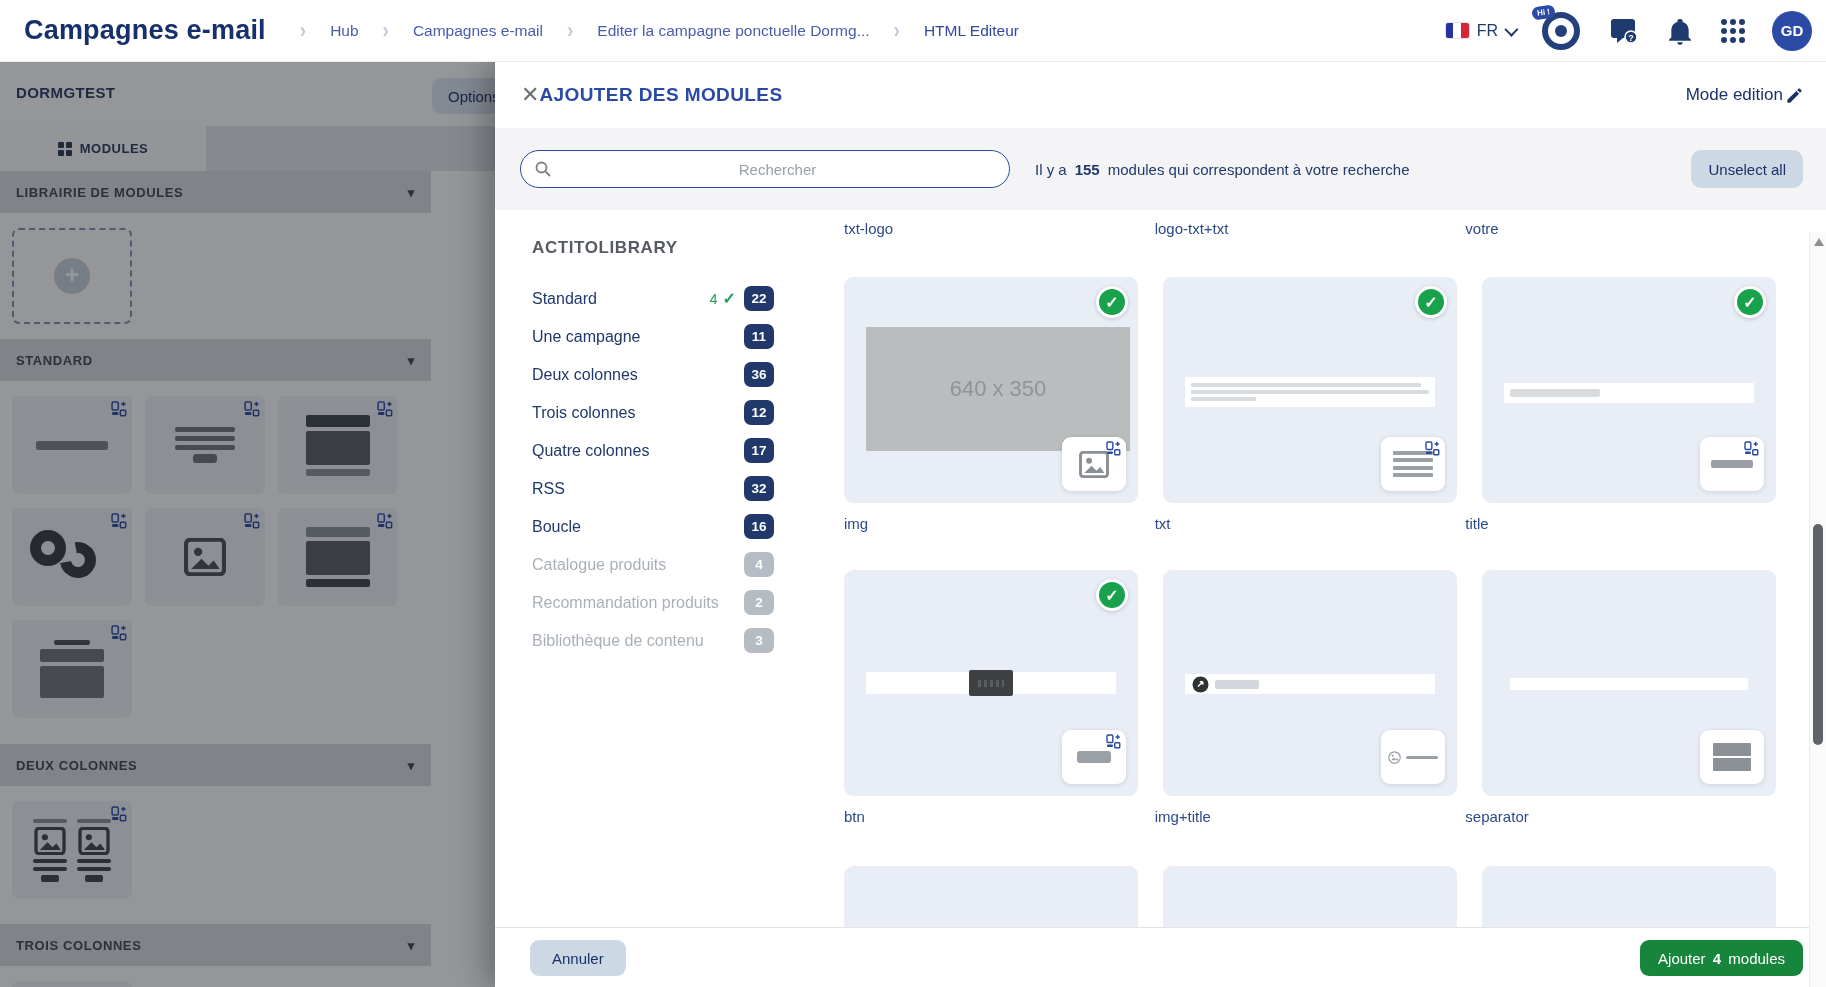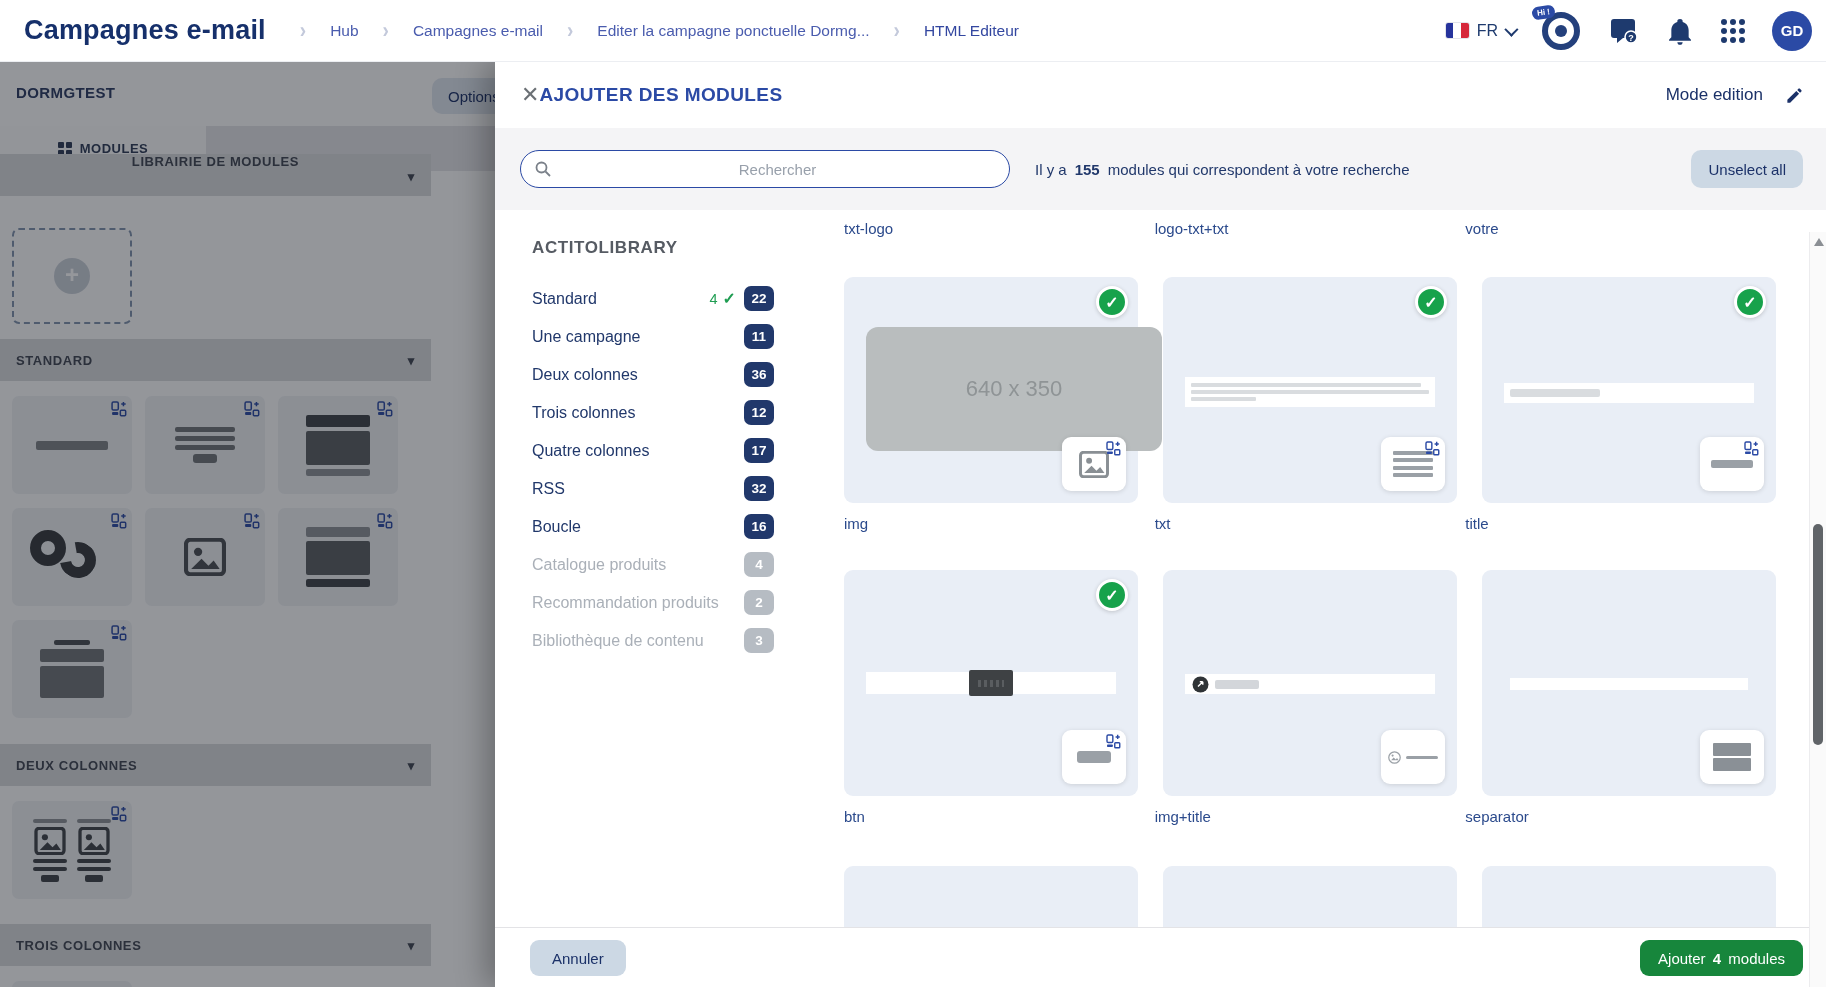--- a/index.html
+++ b/index.html
@@ -62,21 +62,21 @@
   .minicol { display:flex; flex-direction:column; align-items:center; gap:4px; }
 
   .overlay { position:absolute; left:0; top:62px; width:495px; height:925px; background:rgba(20,24,33,.45); z-index:5; }
 
   
   .modal { position:absolute; left:495px; top:62px; width:1331px; height:925px; background:#fff; z-index:10;
     box-shadow:-10px 0 28px rgba(0,0,0,.28); }
   .m-header { position:absolute; left:0; top:0; width:100%; height:66px; display:flex; align-items:center; }
   .m-close { margin-left:26px; font-size:22px; color:#6b7075; cursor:pointer; font-weight:400; }
   .m-title { font-size:19px; font-weight:bold; color:#2b4aa5; letter-spacing:.4px; }
-  .m-mode { margin-left:auto; margin-right:22px; display:flex; align-items:center; gap:22px; cursor:pointer;
+  .m-mode { margin-left:auto; margin-right:22px; display:flex; align-items:center; gap:2px; cursor:pointer;
     font-size:17px; color:#1b3168; }
 
   .m-toolbar { position:absolute; left:0; top:66px; width:100%; height:82px; background:#f4f4f6; }
   .search-box { position:absolute; left:25px; top:22px; width:490px; height:38px; background:#fff; border:1.5px solid #2b4aa5;
     border-radius:20px; display:flex; align-items:center; padding:0 14px; gap:9px; }
   .search-box input { border:none; outline:none; flex:1; font-size:15px; color:#333; font-family:"Liberation Sans",sans-serif; background:transparent;text-align:center; }
   .search-box input::placeholder { color:#98a0ab; }
   .results-text { position:absolute; left:540px; top:0; height:82px; display:flex; align-items:center; font-size:15px; color:#21386b; }
   .results-text b { margin:0 8px; }
   .unselect-btn { position:absolute; right:23px; top:22px; height:38px; padding:0 17px; background:#ccd8e4; color:#1b3168;
@@ -103,22 +103,22 @@
   .g-label-row { position:absolute; width:932px; display:flex; }
   .g-label { width:294px; margin-right:25px; font-size:15px; color:#2b4a8c; }
   .g-row { position:absolute; display:flex; }
   .card { position:relative; width:294px; height:226px; margin-right:25px; background:#e9eef6; border-radius:9px; cursor:pointer; }
   .check-badge { position:absolute; top:9px; right:10px; width:32px; height:32px; border-radius:50%; background:#17a24b;
     border:3px solid #fff; box-shadow:0 1px 4px rgba(0,0,0,.18); color:#fff; font-size:16px; font-weight:bold;
     display:flex; align-items:center; justify-content:center; cursor:pointer; }
   .mini { position:absolute; right:12px; bottom:12px; width:64px; height:54px; background:#fff; border-radius:9px;
     box-shadow:0 1px 5px rgba(0,0,0,.13); display:flex; align-items:center; justify-content:center; }
   .mini .addicon { position:absolute; top:4px; right:5px; }
-  .imgph { position:absolute; left:22px; top:50px; width:296px; height:124px; background:#b9bdbe; display:flex;
-    align-items:center; justify-content:center; font-size:22px; color:#8f9496;border-radius:12px; }
+  .imgph { position:absolute; left:22px; top:50px; width:264px; height:124px; background:#b9bdbe; display:flex;
+    align-items:center; justify-content:center; font-size:22px; color:#8f9496; }
   .wstrip { position:absolute; left:22px; right:22px; background:#fff; }
   .tline { background:#d9dcdf; height:4px; border-radius:1px; margin:3px 6px 0 6px; }
   .dark-btn { position:absolute; left:50%; top:50%; transform:translate(-50%,-50%); width:44px; height:26px; background:#3e4144;
     border-radius:2px; display:flex; align-items:center; justify-content:center; }
   .dark-btn i { width:26px; height:7px; background:repeating-linear-gradient(90deg,#5a5d60 0 3px,#3e4144 3px 6px); }
   .mini-lines i { display:block; width:40px; height:4px; background:#9aa0a6; margin:3.5px 0; border-radius:1px; }
   .glyph-bar { background:#9aa0a6; border-radius:2px; }
   .sep-glyph i { display:block; width:38px; height:13px; background:#8a9096; margin:2px 0; border-radius:1px; }
 
   
@@ -205,21 +205,21 @@
       <span class="sq-grid">
           <i></i>
           <i></i>
           <i></i>
           <i></i>
         </span>
       <span>MODULES</span>
     </div>
   </div>
 
-  <div class="lp-bar" style="top:92px;flex-direction:column;">
+  <div class="lp-bar" style="top:109px;">
     <span>LIBRAIRIE DE MODULES</span>
     <span class="caret">▾</span>
   </div>
   <div class="dash-box">
     <span class="plus-circle">+</span>
   </div>
 
   <div class="lp-bar" style="top:277px;">
     <span>STANDARD</span>
     <span class="caret">▾</span>

